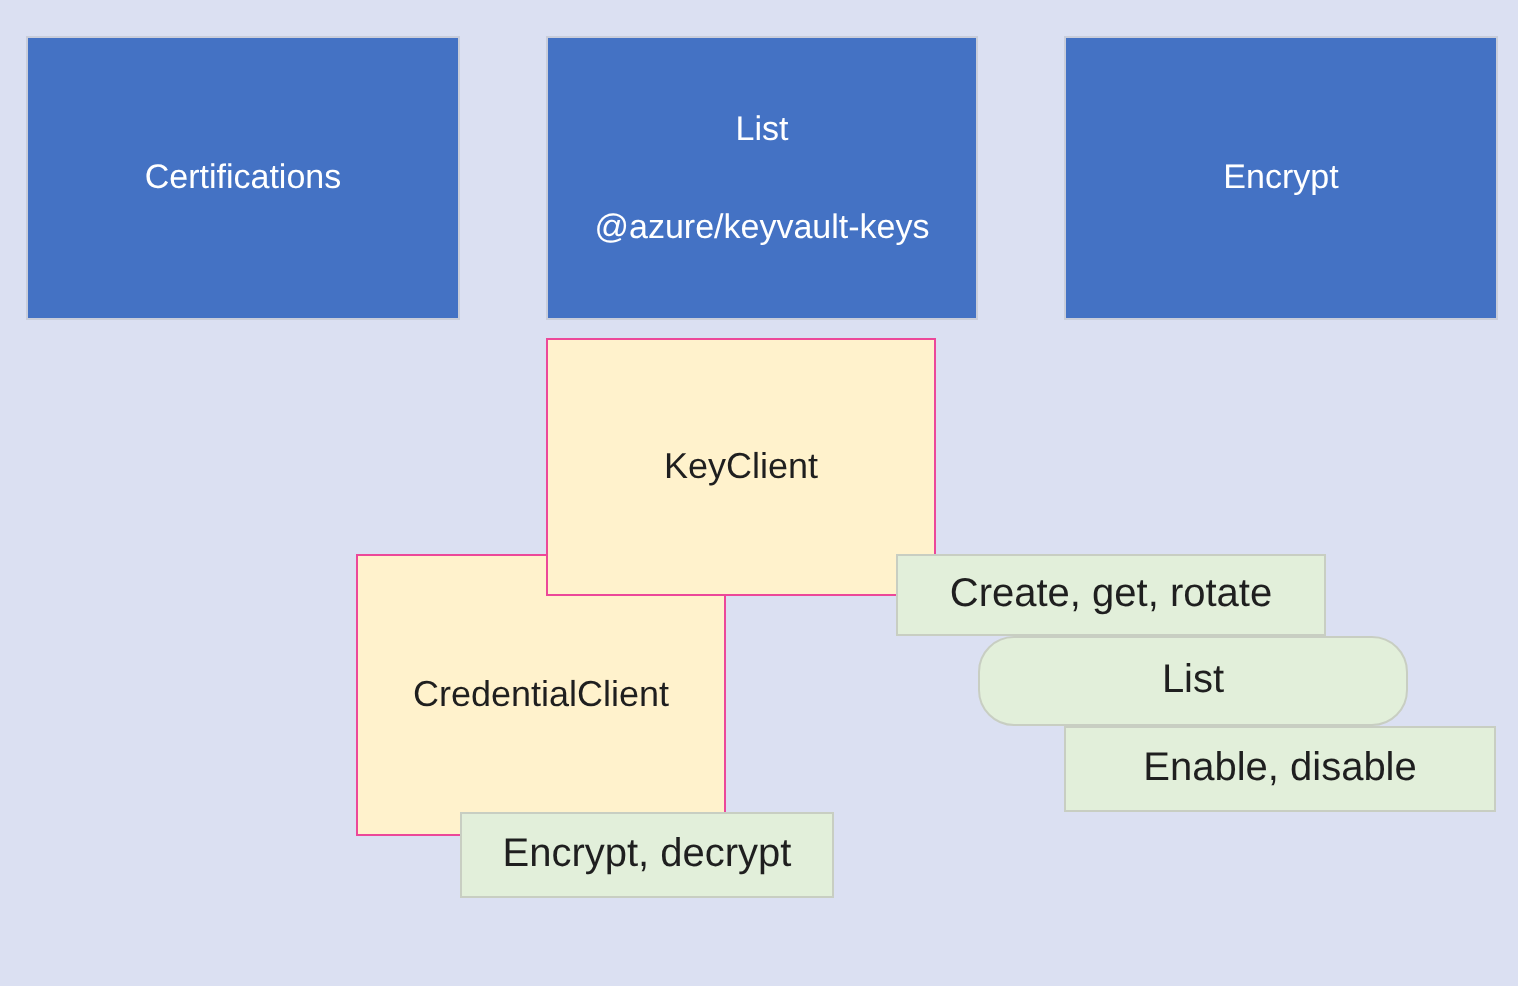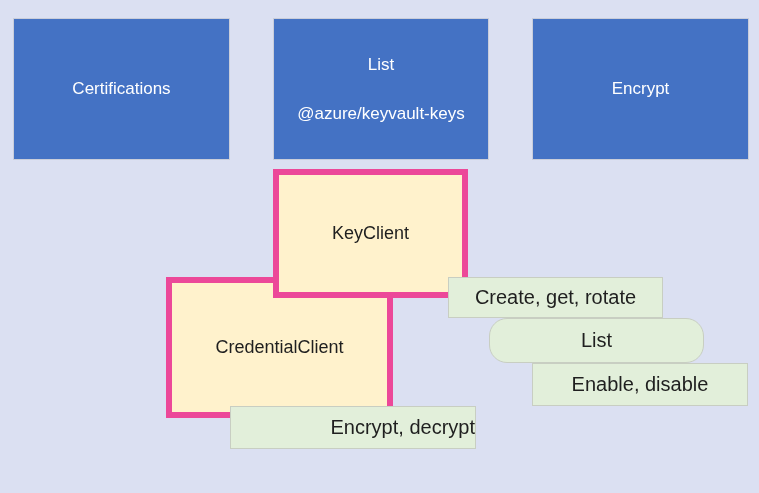--- a/index.html
+++ b/index.html
@@ -29,37 +29,37 @@
     border: 1px solid #c9cdda;
     color: #ffffff;
     font-size: 17px;
     z-index: 0;
     flex-direction: column;
   }
   .module .line { line-height: 22px; }
   .module-keys { gap: 27px; }
   .client {
     background: #fff2cc;
-    border: 6px solid #ec4899;
+    border: 1px solid #ec4899;
     color: #1f1f1f;
     font-size: 18px;
   }
   .client-key   { left: 273px; top: 169px; width: 195px; height: 129px; z-index: 2; }
-  .client-cred  { left: 166px; top: 277px; width: 227px; height: 141px; z-index: 1; }
+  .client-cred  { left: 178px; top: 277px; width: 185px; height: 141px; z-index: 1; }
   .operation {
     background: #e2efda;
     border: 1px solid #c8cec2;
     color: #1f1f1f;
     font-size: 20px;
     z-index: 3;
   }
   .op-1 { left: 448px; top: 277px; width: 215px; height: 41px; }
   .op-2 { left: 489px; top: 318px; width: 215px; height: 45px; border-radius: 18px; }
   .op-3 { left: 532px; top: 363px; width: 216px; height: 43px; }
-  .op-4 { left: 230px; top: 406px; width: 246px; height: 43px; justify-content: flex-end; }
+  .op-4 { left: 230px; top: 406px; width: 187px; height: 43px; }
   .op-5 { left: 316px; top: 449px; width: 217px; height: 43px; }
   .mod-1 { left: 13px;  width: 217px; }
   .mod-2 { left: 273px; width: 216px; }
   .mod-3 { left: 532px; width: 217px; }
 </style>
 </head>
 <body>
 
 <div class="canvas">
 

